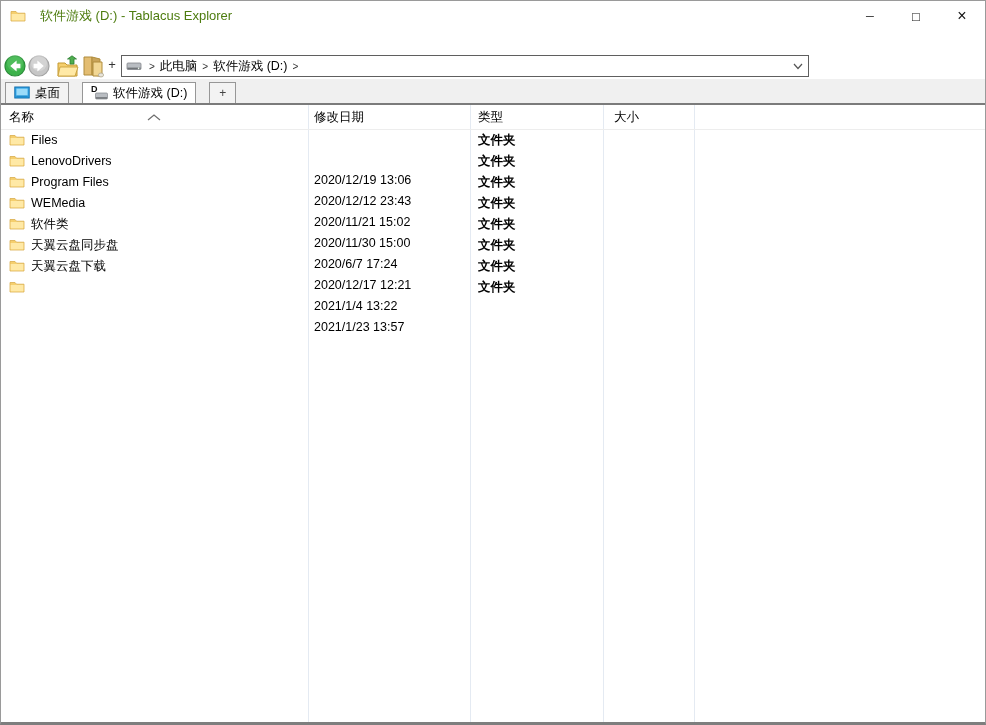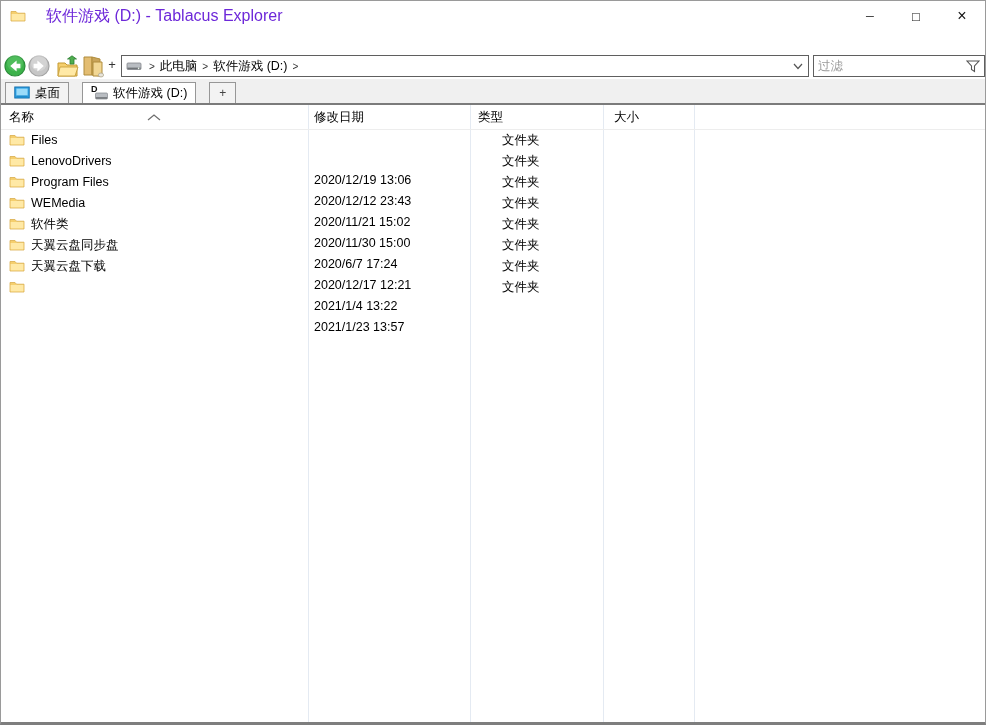--- a/index.html
+++ b/index.html
@@ -4,21 +4,21 @@
 <style>
   * { margin:0; padding:0; box-sizing:border-box; }
   html,body { width:986px; height:725px; font-family:"Liberation Sans","DejaVu Sans",sans-serif; background:#fff; }
   .window{
     position:relative; width:986px; height:725px; background:#fff;
     border:1px solid #9a9a9a; border-bottom:3px solid #7e7e7e; overflow:hidden;
   }
   
   .titlebar{ position:absolute; left:0; top:0; width:100%; height:30px; background:#fff; display:flex; align-items:center; }
   .titlebar-icon{ margin-left:9px; display:inline-flex; }
-  .title{ margin-left:20px; font-size:16px; color:#6d28d9; white-space:nowrap; }
+  .title{ margin-left:14px; font-size:13px; color:#4d7c0f; white-space:nowrap; }
   .win-controls{ position:absolute; right:0; top:0; height:30px; display:flex; }
   .win-btn{ width:46px; height:30px; display:flex; align-items:center; justify-content:center; font-size:13px; color:#111; cursor:default; }
   .win-btn.min{ font-size:11px; }
   .win-btn.close{ font-size:16px; }
   
   .menubar{ position:absolute; left:0; top:30px; width:100%; height:22px; background:#fff; display:flex; align-items:center; padding-left:8px; }
   .menu-item{ font-size:12.5px; color:#000; padding:2px 7px; margin-right:2px; white-space:nowrap; }
   
   .toolbar{ position:absolute; left:0; top:52px; width:100%; height:26px; background:#fff; }
   .tool-btn{ position:absolute; top:2px; display:inline-flex; align-items:center; justify-content:center; }
@@ -60,21 +60,21 @@
   .content{ position:absolute; left:0; top:104px; width:100%; height:618px; background:#fff; }
   .caret-ind{ position:absolute; left:146px; top:2px; }
   .colsep{ position:absolute; top:0; bottom:0; width:1px; background:#e4eaf2; }
   .cs1{ left:307px; } .cs2{ left:469px; } .cs3{ left:602px; } .cs4{ left:693px; }
   .header-row{ position:relative; height:25px; border-bottom:1px solid #ededed;padding-left:11px; }
   .col-h{ position:absolute; top:0; height:25px; line-height:25px; font-size:12.5px; color:#000; white-space:nowrap; }
   .h-name{ left:8px; } .h-date{ left:313px; } .h-type{ left:477px; } .h-size{ left:613px; }
   .row{ position:relative; height:21px; }
   .row .ficon{ position:absolute; left:8px; top:2px; display:inline-flex; }
   .cell{ position:absolute; top:0; height:21px; line-height:21px; font-size:12.5px; color:#000; white-space:nowrap; }
-  .c-name{ left:30px; } .c-date{ left:313px;margin-top:40px; } .c-type{ left:501px; } .c-size{ left:613px; }
+  .c-name{ left:30px; } .c-date{ left:313px;margin-top:40px; } .c-type{ left:477px;font-weight:bold; } .c-size{ left:613px; }
 </style>
 </head>
 <body>
 
 <div class="window">
 
   <div class="titlebar">
     <span class="titlebar-icon">
       <svg width="16" height="16" viewBox="0 0 16 16">
         <path d="M1 3.5 L6 3.5 L7.6 5.2 L15 5.2 L15 13 L1 13 Z" fill="#f5cf6e" stroke="#d9ad4f" stroke-width="0.8"></path>
@@ -135,28 +135,20 @@
       <span class="crumb-sep">&gt;</span>
       <span class="crumb">软件游戏 (D:)</span>
       <span class="crumb-sep">&gt;</span>
       <span class="addr-chevron">
         <svg width="12" height="12" viewBox="0 0 12 12">
             <polyline points="2,4 6,8.5 10,4" fill="none" stroke="#555" stroke-width="1.2"></polyline>
           </svg>
       </span>
     </div>
 
-    <div class="filterbox">
-      <input type="text" placeholder="过滤" style="">
-      <span class="funnel">
-        <svg width="14" height="13" viewBox="0 0 14 13">
-          <path d="M1 1 L13 1 L8.5 6 L8.5 11.5 L5.5 9.5 L5.5 6 Z" fill="none" stroke="#555" stroke-width="1.1"></path>
-        </svg>
-      </span>
-    </div>
   </div>
 
   <div class="tabbar">
     <div class="tab">
       <span class="t-icon">
         <svg width="16" height="14" viewBox="0 0 16 14">
           <rect x="0.8" y="1" width="14.4" height="11" fill="#2ea3e6" stroke="#1470ad" stroke-width="1"></rect>
           <rect x="2.4" y="2.6" width="11.2" height="7" fill="#9bdbf9"></rect>
           <rect x="2.4" y="9.6" width="11.2" height="1.6" fill="#1f8ccc"></rect>
         </svg>

